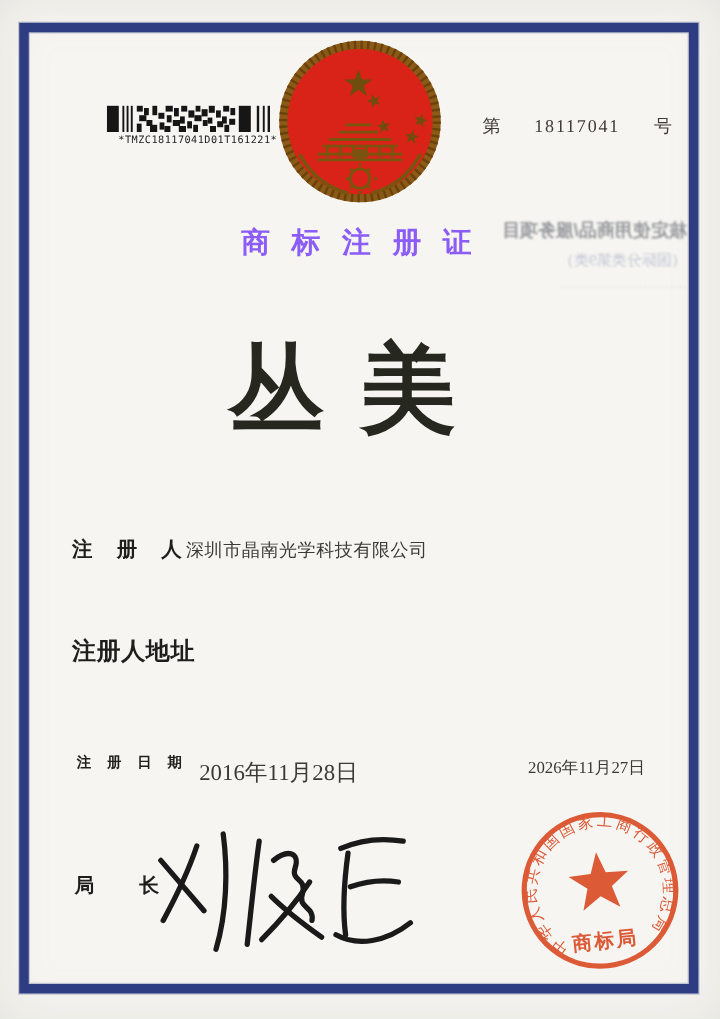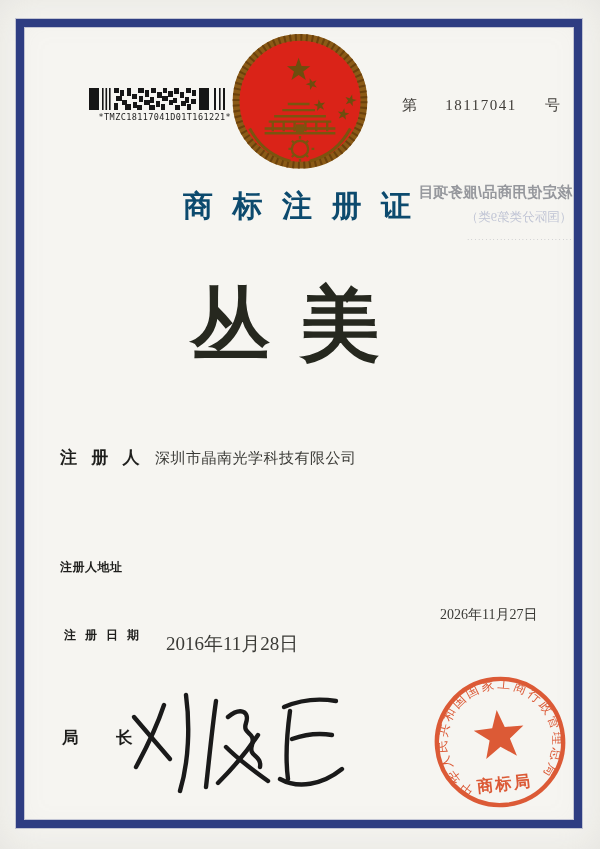--- a/index.html
+++ b/index.html
@@ -32,53 +32,53 @@
   
   .cert-no{
     position:absolute;left:402px;top:96px;width:158px;
     display:flex;justify-content:space-between;align-items:baseline;
     font-size:15px;color:#3f3c38;
   }
   .cert-no .num{letter-spacing:1.5px;}
   
   .title{
     position:absolute;left:0;top:186px;width:600px;text-align:center;
-    font-size:30px;font-weight:600;letter-spacing:6px;color:#0c4a6e;
+    font-size:24px;font-weight:600;letter-spacing:6px;color:#8b5cf6;
   }
   
   .bleed{
     position:absolute;left:386px;top:183px;width:186px;
     transform:scaleX(-1);filter:blur(.7px);text-align:left;
     pointer-events:none;
   }
   .bleed .b1{font-family:"Liberation Sans","DejaVu Sans",sans-serif;font-weight:bold;font-size:15px;color:#474b58;opacity:.55;}
   .bleed .b2{font-size:12.5px;color:#7580ae;opacity:.42;margin-top:7px;}
   .bleed .b3{font-size:8px;color:#6b6f7e;opacity:.4;margin-top:9px;letter-spacing:1px;}
   
   .trademark{
     position:absolute;left:0;top:272px;width:600px;text-align:center;
     font-family:"Liberation Sans","DejaVu Sans",sans-serif;
     font-size:80px;font-weight:700;color:#26281f;
     letter-spacing:30px;box-sizing:border-box;
   }
   
   .flabel{
     position:absolute;
-    font-family:Liberation Serif, serif;
+    font-family:Liberation Mono, monospace;
     font-weight:bold;color:#1e1e1c;white-space:nowrap;text-align:center;
   }
   .fvalue{position:absolute;color:#3a3a36;white-space:nowrap;font-family:Liberation Serif, serif;}
   .lbl-registrant{left:60px;top:446px;font-size:17px;letter-spacing:5px;}
   .val-registrant{left:155px;top:449px;font-size:15px;letter-spacing:.5px;}
-  .lbl-address{left:60px;top:529px;font-size:12px;letter-spacing:.5px;margin-top:30px;}
+  .lbl-address{left:60px;top:529px;font-size:20px;letter-spacing:.5px;}
   .val-address{left:150px;top:532px;font-size:13.5px;}
   .lbl-regdate{left:64px;top:627px;font-size:12px;letter-spacing:3px;}
   .val-regdate{left:166px;top:631px;font-size:19px;}
   .lbl-expiry{left:345px;top:627px;font-size:16px;letter-spacing:3px;}
-  .val-expiry{left:440px;top:606px;font-size:14px;}
+  .val-expiry{left:440px;top:631px;font-size:14px;}
   
   .lbl-ju{left:62px;top:727px;font-size:16.5px;}
   .lbl-zhang{left:116px;top:727px;font-size:16.5px;}
   .lbl-issuer{left:345px;top:721px;font-size:16.5px;letter-spacing:2px;}
   .signature{position:absolute;left:130px;top:683px;width:215px;height:118px;}
   
   .seal{position:absolute;left:432px;top:674px;width:136px;height:136px;
         mix-blend-mode:multiply;opacity:.93;}
   .seal text{font-family:"Liberation Sans","DejaVu Sans",sans-serif;}
 </style>

